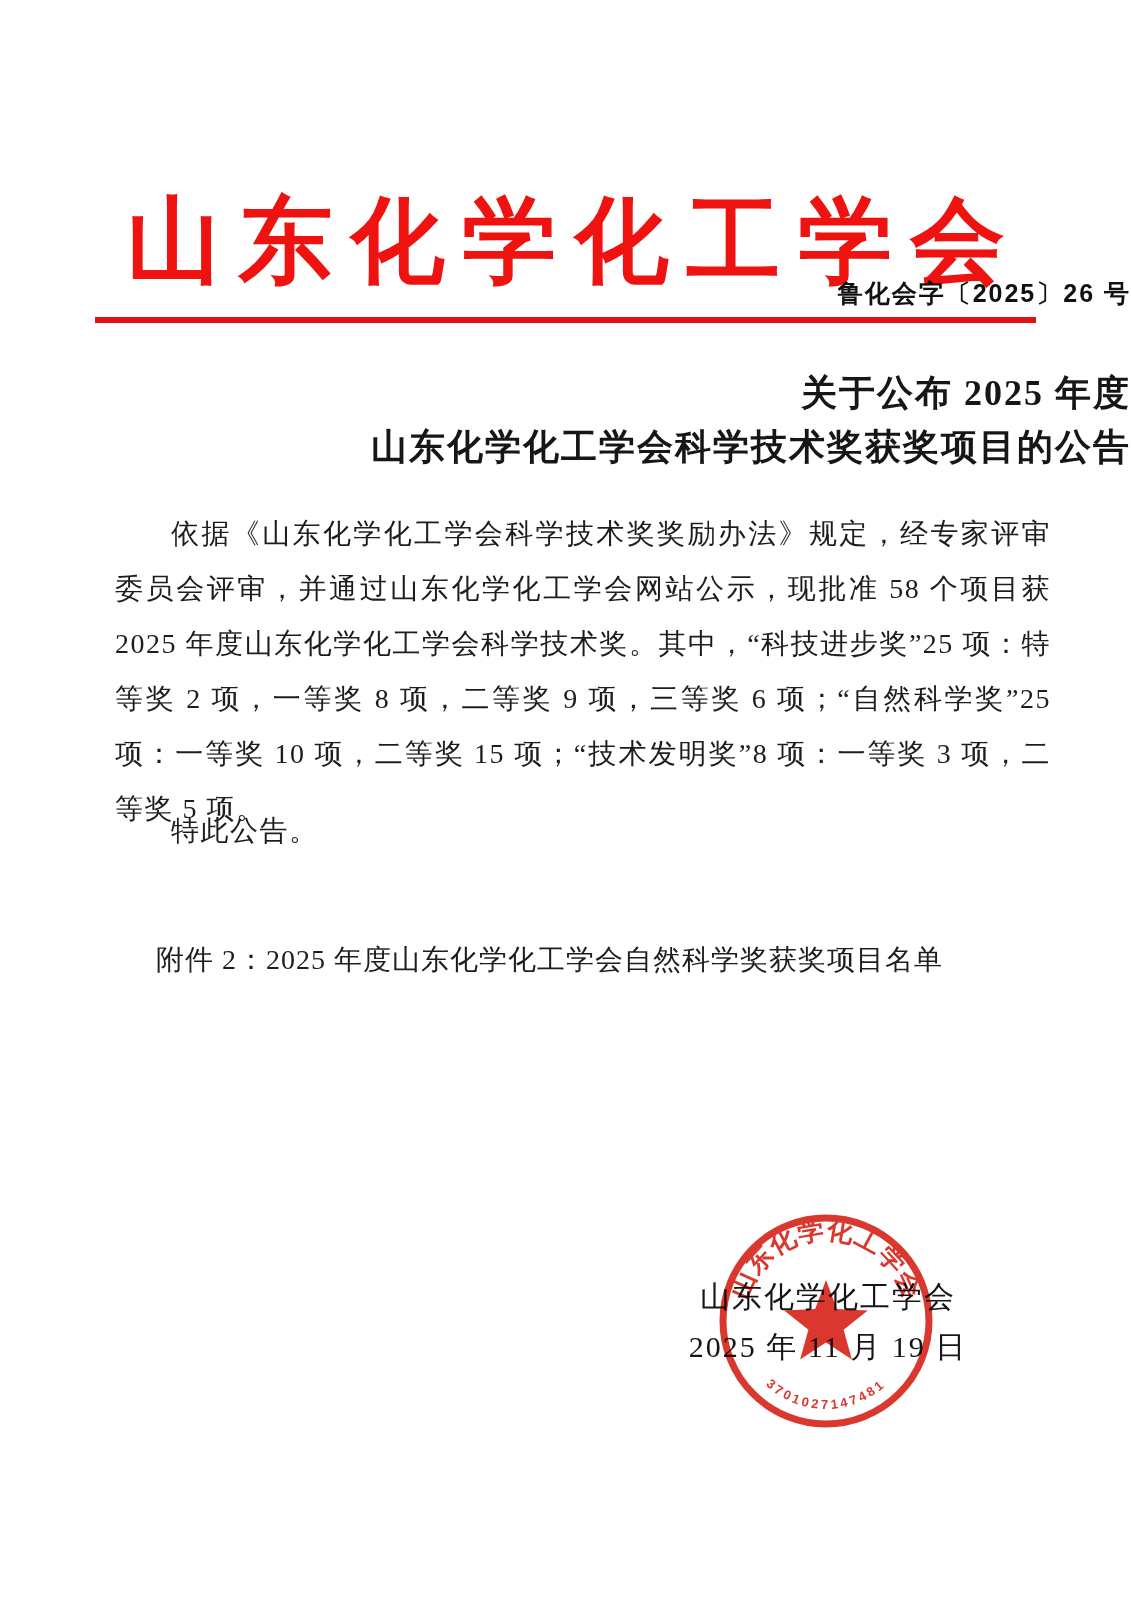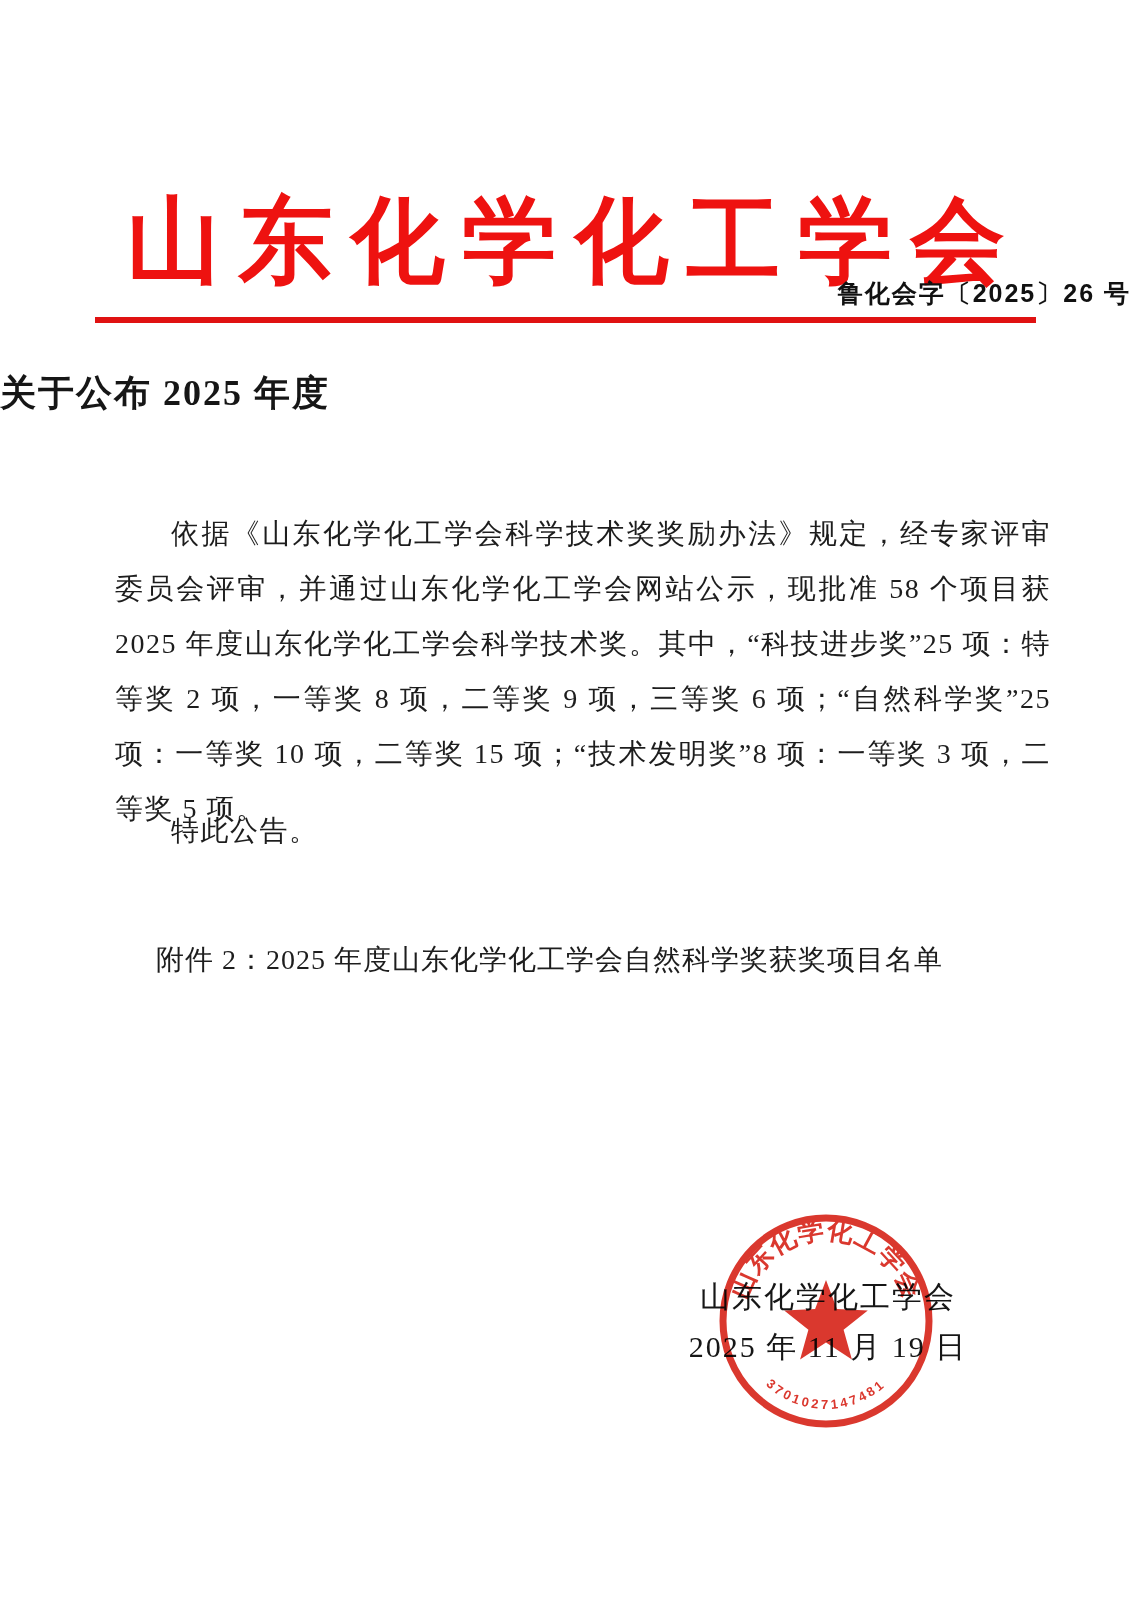--- a/index.html
+++ b/index.html
@@ -52,21 +52,21 @@
     height: 6px;
     background: #e01212;
   }
 
   
   .title-block {
     position: absolute;
     top: 366px;
     left: 0;
     width: 100%;
-    text-align: left;
+    text-align: right;
     font-weight: 700;
     font-size: 36px;
     line-height: 54px;
     letter-spacing: 2px;
     color: #161616;
   }
 
   
   .body-para {
     position: absolute;
@@ -139,20 +139,21 @@
 <div class="page">
 
   <h1 class="org-header">山东化学化工学会</h1>
 
   <div class="doc-number">鲁化会字〔2025〕26 号</div>
 
   <div class="red-rule"></div>
 
   <div class="title-block">
     <div>关于公布 2025 年度</div>
+    <div>山东化学化工学会科学技术奖获奖项目的公告</div>
   </div>
 
   <p class="body-para para-main">依据《山东化学化工学会科学技术奖奖励办法》规定，经专家评审委员会评审，并通过山东化学化工学会网站公示，现批准 58 个项目获 2025 年度山东化学化工学会科学技术奖。其中，“科技进步奖”25 项：特等奖 2 项，一等奖 8 项，二等奖 9 项，三等奖 6 项；“自然科学奖”25 项：一等奖 10 项，二等奖 15 项；“技术发明奖”8 项：一等奖 3 项，二等奖 5 项。</p>
 
   <p class="body-para para-closing">特此公告。</p>
 
   <div class="attachments">
     <div class="attachment-line">附件 2：2025 年度山东化学化工学会自然科学奖获奖项目名单</div>
   </div>
 

